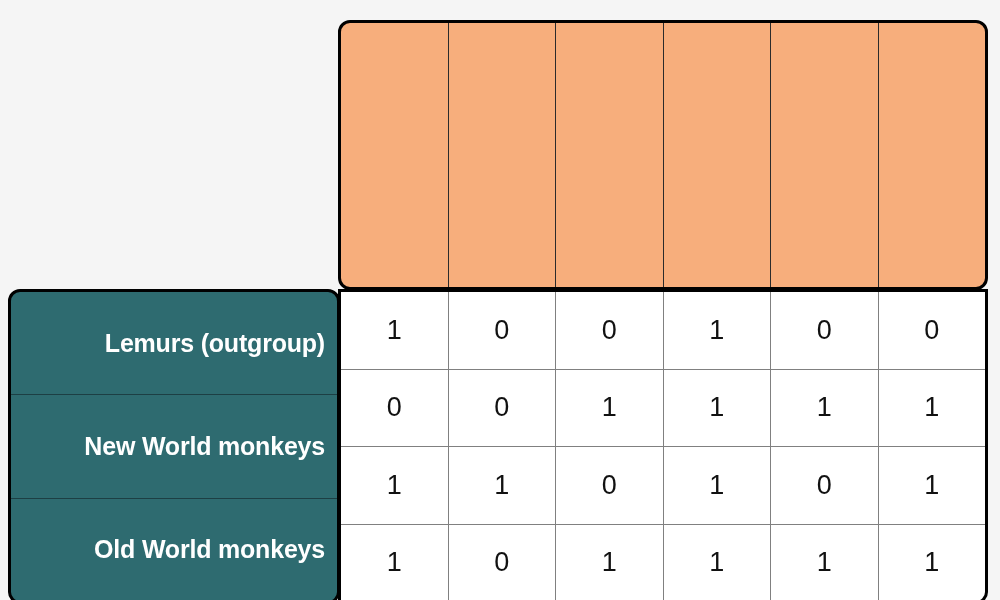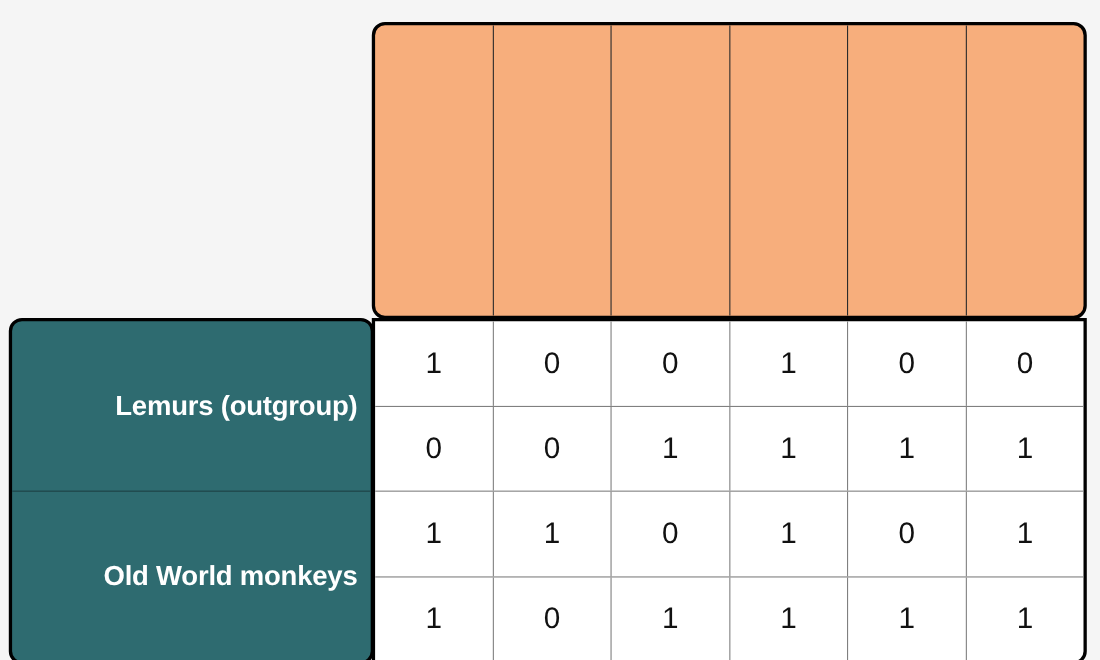--- a/index.html
+++ b/index.html
@@ -182,20 +182,23 @@
         
       </div>
     </div>
   </div>
 
   <div class="rowlabel-block">
     <div class="rowlabel-cell">
       <span>Lemurs (outgroup)</span>
     </div>
     <div class="rowlabel-cell">
+      <span>New World monkeys</span>
+    </div>
+    <div class="rowlabel-cell">
       <span>Old World monkeys</span>
     </div>
   </div>
 
   <div class="data-block">
 
     <div class="data-row">
       <div class="data-cell">1</div>
       <div class="data-cell">0</div>
       <div class="data-cell">0</div>

